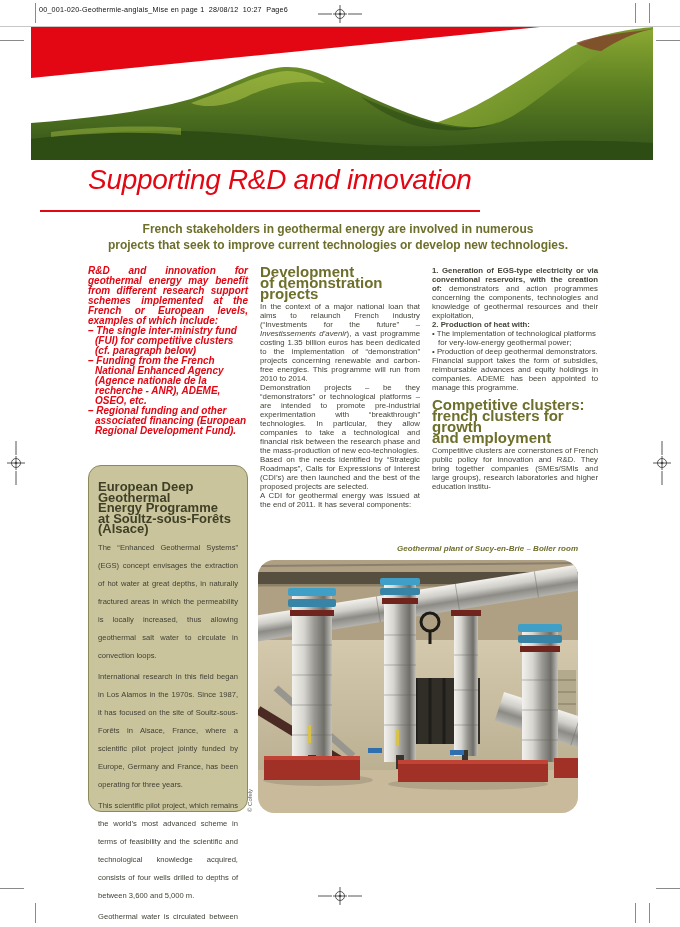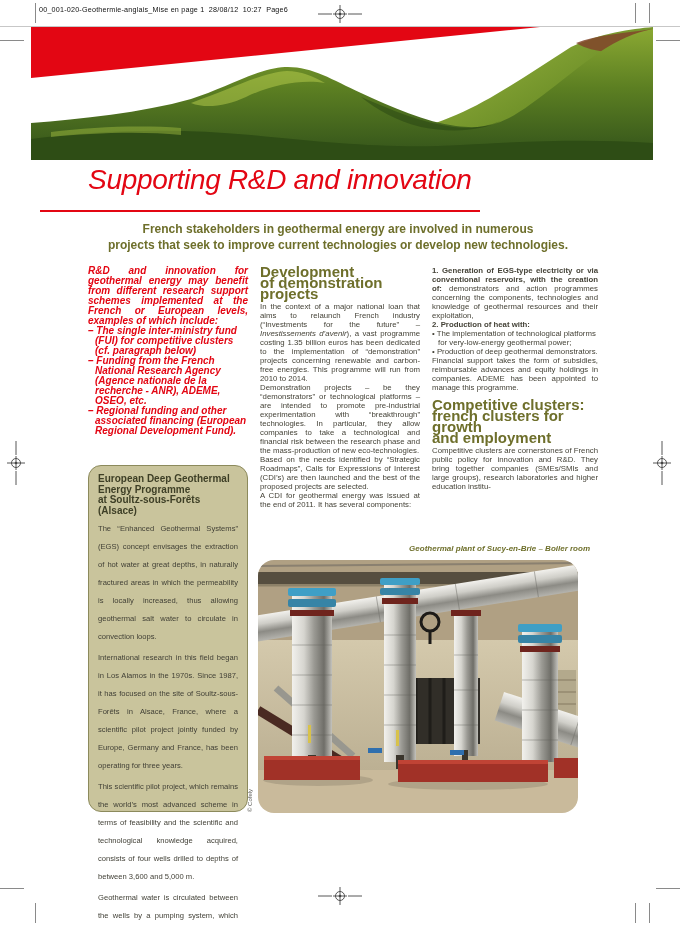--- a/index.html
+++ b/index.html
@@ -35,25 +35,25 @@
   .col1 .fund{padding-left:7px;text-indent:-7px;text-align:left;}
 
   .bodytxt{font-size:7.8px;line-height:9px;color:#454338;text-align:justify;margin:0;}
   .colhead{font-size:15px;line-height:11px;font-weight:bold;color:#6e6f2b;margin:0 0 3px 0;white-space:pre-line;}
   .col3 .colhead{margin-top:7px;}
   .bul{padding-left:6px;text-indent:-6px;text-align:left;}
 
   
   .sidebar{position:absolute;left:88px;top:465px;width:160px;height:347px;box-sizing:border-box;
            background:#c9c49c;border:1.6px solid #8c8a5c;border-radius:13px;padding:8px 9px 6px 9px;}
-  .sidebar h3{font-size:10px;line-height:10.6px;color:#3e3f26;margin:0 0 4px 0;white-space:pre-line;}
+  .sidebar h3{font-size:13px;line-height:10.6px;color:#3e3f26;margin:8px 0 4px 0;white-space:pre-line;}
   .sidebar p{font-size:7.6px;line-height:18px;color:#403f35;text-align:justify;margin:0 0 3px 0;}
 
   
-  .caption{position:absolute;left:312px;top:544px;width:278px;text-align:right;font-size:8px;font-style:italic;font-weight:bold;color:#6e6f2b;}
+  .caption{position:absolute;left:300px;top:544px;width:278px;text-align:right;font-size:8px;font-style:italic;font-weight:bold;color:#6e6f2b;}
   .photo{position:absolute;left:258px;top:560px;width:320px;height:253px;border-radius:16px;overflow:hidden;}
   .credit{position:absolute;left:247px;top:812px;transform:rotate(-90deg);transform-origin:0 0;font-size:6px;color:#5a5a55;white-space:nowrap;}
 </style>
 </head>
 <body>
 
 <div class="page">
 
   <div class="slug">00_001-020-Geothermie-anglais_Mise en page 1  28/08/12  10:27  Page6</div>
   <div class="hz-full"></div>
@@ -135,21 +135,21 @@
   </svg>
 
   <h1 class="title">Supporting R&amp;D and innovation</h1>
   <div class="title-rule"></div>
   <div class="intro">French stakeholders in geothermal energy are involved in numerous
 projects that seek to improve current technologies or develop new technologies.</div>
 
   <div class="col col1">
     <p class="lead">R&amp;D and innovation for geothermal energy may benefit from different research support schemes implemented at the French or European levels, examples of which include:</p>
     <p class="fund">– The single inter-ministry fund (FUI) for competitive clusters (cf. paragraph below)</p>
-    <p class="fund">– Funding from the French National Research Agency (Agence nationale de la recherche - ANR), ADEME, OSEO, etc.</p>
+    <p class="fund">– Funding from the French National Enhanced Agency (Agence nationale de la recherche - ANR), ADEME, OSEO, etc.</p>
     <p class="fund">– Regional funding and other associated financing (European Regional Development Fund).</p>
   </div>
 
   <div class="col col2">
     <h2 class="colhead">Development
 of demonstration projects</h2>
     <p class="bodytxt">In the context of a major national loan that aims to relaunch French industry (“Investments for the future” – <i>Investissements d’avenir</i>), a vast programme costing 1.35 billion euros has been dedicated to the implementation of “demonstration” projects concerning renewable and carbon-free energies. This programme will run from 2010 to 2014.</p>
     <p class="bodytxt">Demonstration projects – be they “demonstrators” or technological platforms – are intended to promote pre-industrial experimentation with “breakthrough” technologies. In particular, they allow companies to take a technological and financial risk between the research phase and the mass-production of new eco-technologies.</p>
     <p class="bodytxt">Based on the needs identified by “Strategic Roadmaps”, Calls for Expressions of Interest (CDI’s) are then launched and the best of the proposed projects are selected.</p>
     <p class="bodytxt">A CDI for geothermal energy was issued at the end of 2011. It has several components:</p>

